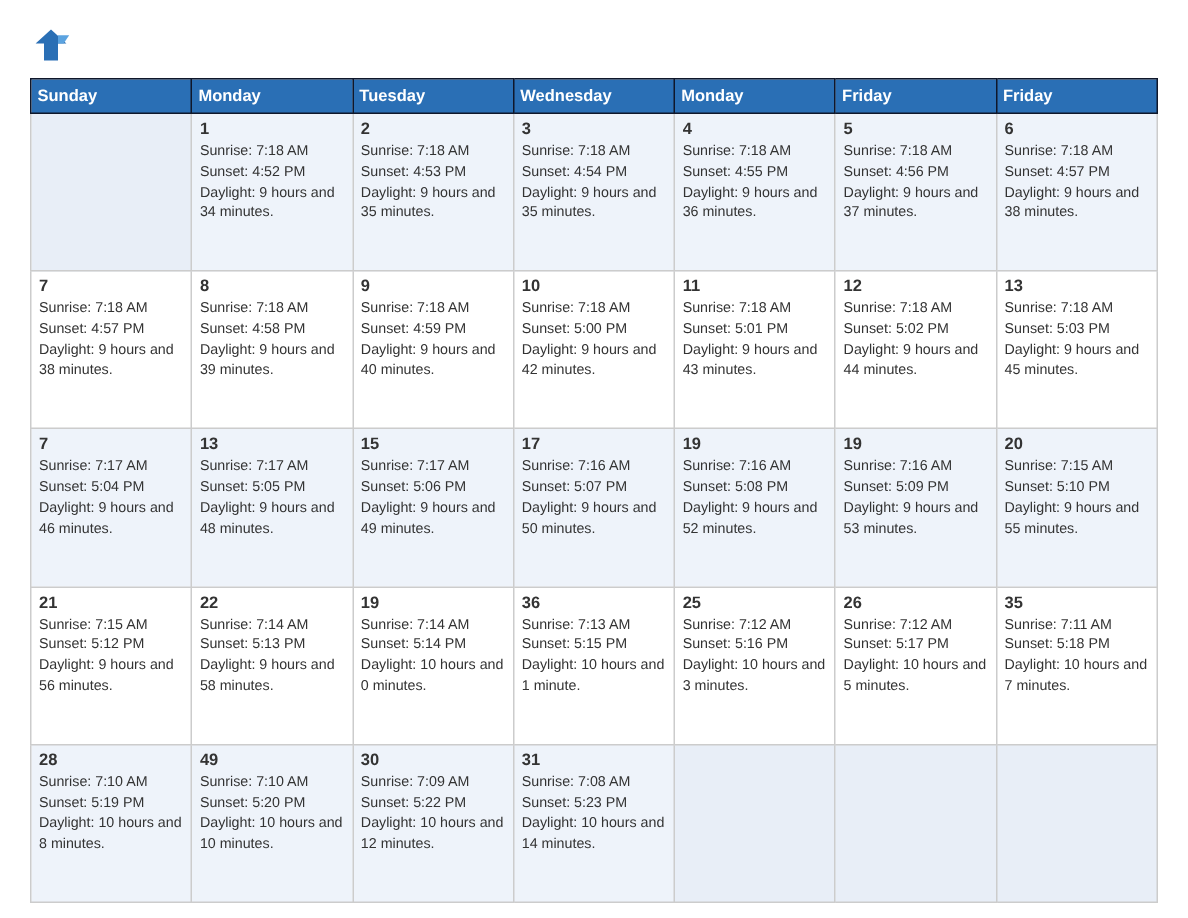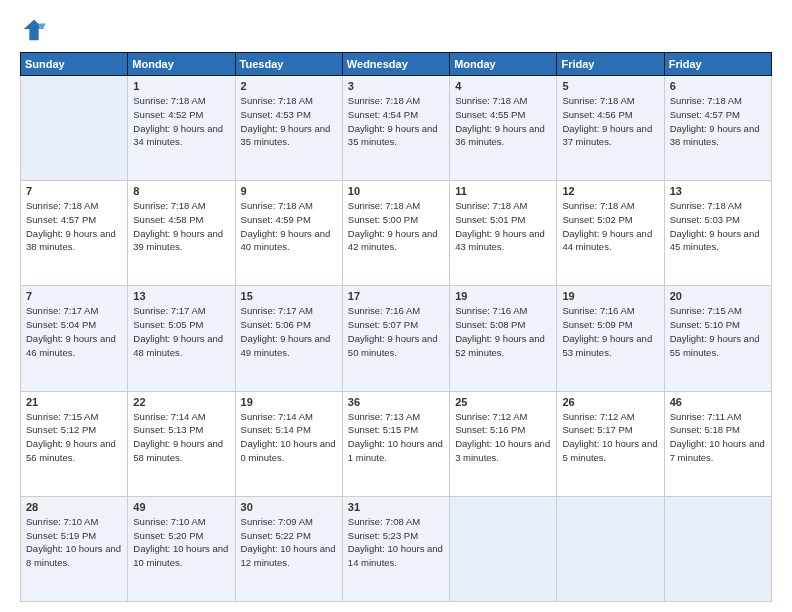--- a/index.html
+++ b/index.html
@@ -243,21 +243,21 @@
           </td>
           <td>
             <span class="day-number">25</span>
             <div class="day-info">Sunrise: 7:12 AM<br>Sunset: 5:16 PM<br>Daylight: 10 hours and 3 minutes.</div>
           </td>
           <td>
             <span class="day-number">26</span>
             <div class="day-info">Sunrise: 7:12 AM<br>Sunset: 5:17 PM<br>Daylight: 10 hours and 5 minutes.</div>
           </td>
           <td>
-            <span class="day-number">46</span>
+            <span class="day-number">35</span>
             <div class="day-info">Sunrise: 7:11 AM<br>Sunset: 5:18 PM<br>Daylight: 10 hours and 7 minutes.</div>
           </td>
         </tr>
         <tr class="row-alt">
           <td>
             <span class="day-number">28</span>
             <div class="day-info">Sunrise: 7:10 AM<br>Sunset: 5:19 PM<br>Daylight: 10 hours and 8 minutes.</div>
           </td>
           <td>
             <span class="day-number">49</span>

